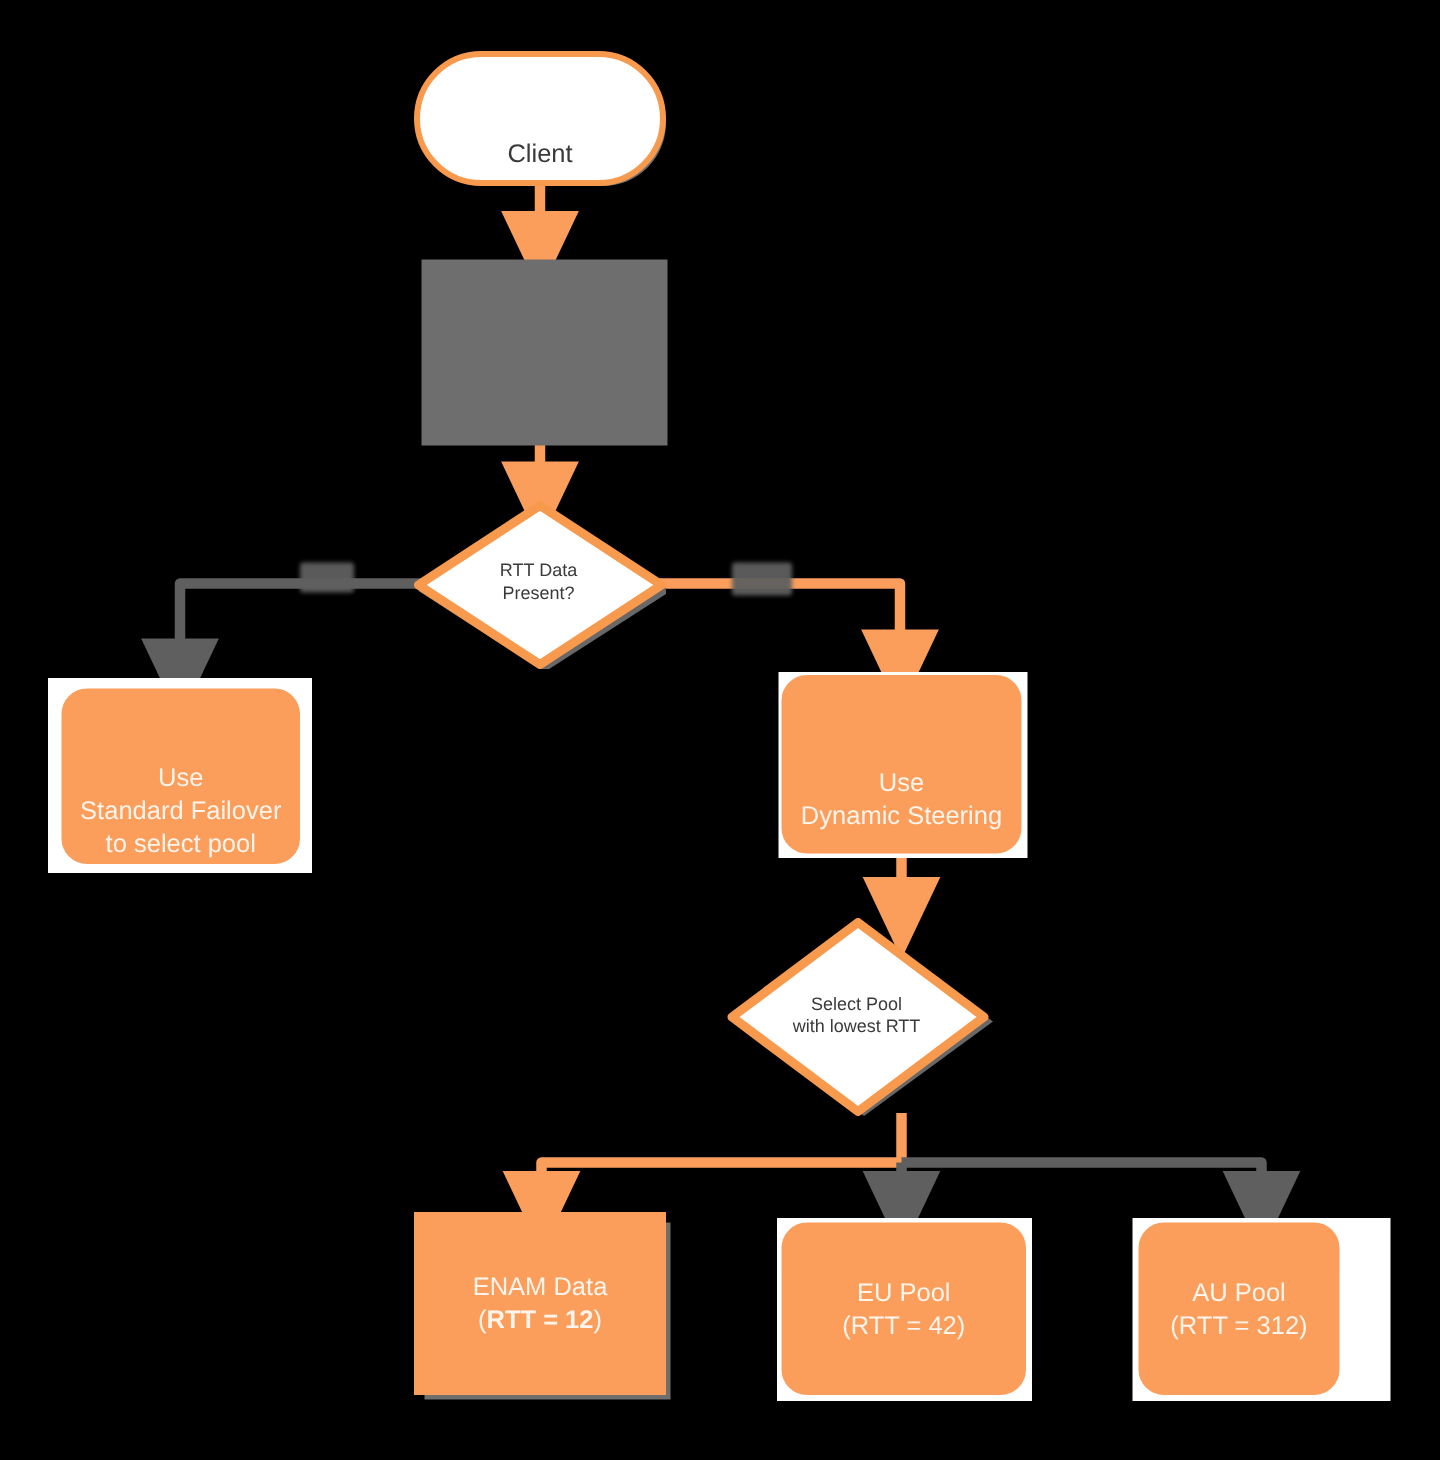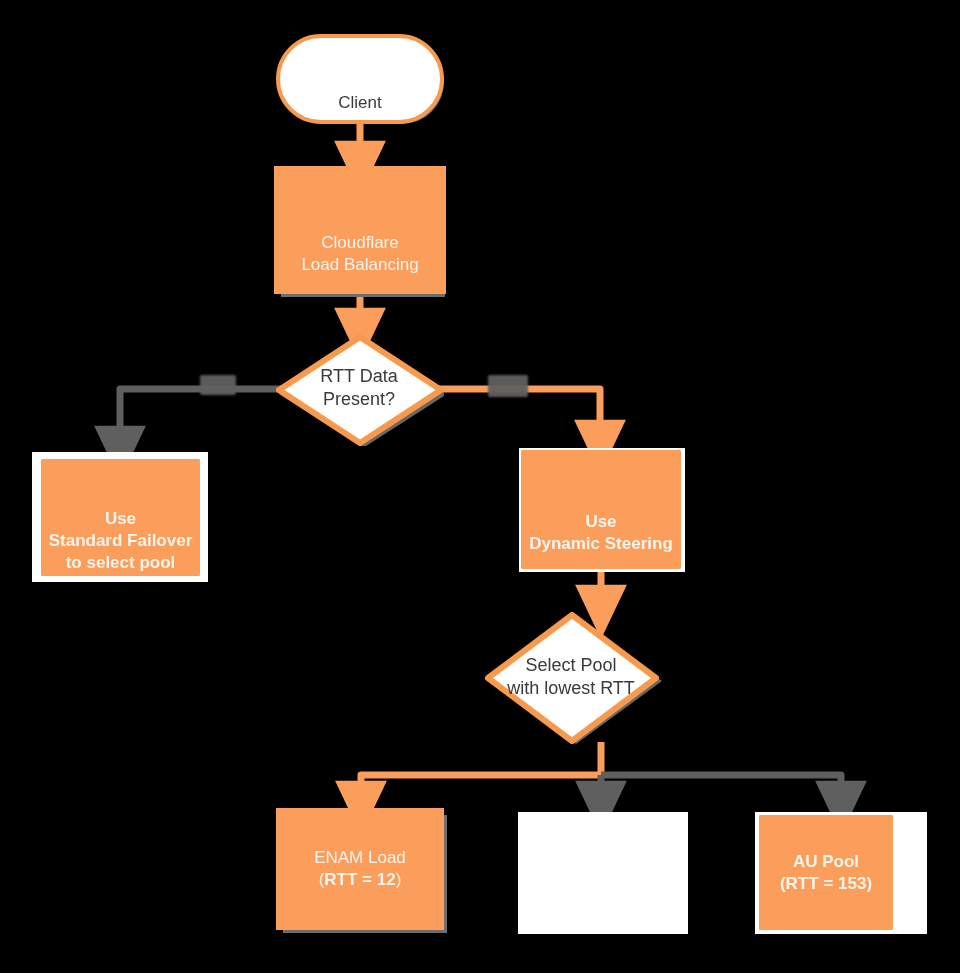--- a/index.html
+++ b/index.html
@@ -52,22 +52,21 @@
     z-index: 1;
   }
 
   
   .proc {
     background: #fb9e5c;
     color: #fdf4ec;
     border: 1px solid #fb9e5c;
   }
   .proc.r {
-    border-radius: 1px;
-    font-weight: bold;
+    border-radius: 17px;
   }
 
   
   .term {
     background: #ffffff;
     color: #3a3a3a;
     border: 4px solid #f89a4e;
     border-radius: 46px;
   }
 
@@ -83,21 +82,21 @@
   }
   .diamond .dtext {
     position: absolute;
     left: 0; top: 0;
     width: 100%; height: 100%;
     display: flex;
     align-items: center;
     justify-content: center;
     text-align: center;
     color: #3a3a3a;
-    font-size: 18px;
+    font-size: 12px;
     line-height: 1.28;
     white-space: pre-line;
   }
 
   
   .edgechip {
     position: absolute;
     background: #5f5f5f;
     border-radius: 2px;
     z-index: 6;
@@ -157,24 +156,20 @@
 
   <div class="edgechip" style="left:200px; top:375px; width:36px; height:20px;"></div>
   <div class="edgechip" style="left:488px; top:375px; width:40px; height:22px;"></div>
 
   <div class="shadowplate" style="left:284px; top:40px; width:160px; height:84px; border-radius:44px;"></div>
   <div class="node term" style="left:276px; top:34px; width:168px; height:90px;">
     <span class="lbl">Client</span>
   </div>
 
   <div class="shadowplate" style="left:281px; top:173px; width:164px; height:124px;"></div>
-  <div class="node proc" style="left:274px; top:166px; width:172px; height:128px;">
-    <span class="lbl">Cloudflare
-Load Balancing</span>
-  </div>
 
   <div class="diamond" style="left:276px; top:334px; width:168px; height:112px;">
     <svg class="dshape" viewBox="0 0 168 112" xmlns="http://www.w3.org/2000/svg">
       <polygon points="87,6 171,60 87,114 3,60" fill="#6e6e6e" opacity="0.95"></polygon>
       <polygon points="84,3 165,56 84,109 3,56" fill="#ffffff" stroke="#f89a4e" stroke-width="6" stroke-linejoin="round"></polygon>
     </svg>
     <div class="dtext" style="transform:translate(-1px,-2px);">RTT Data
 Present?</div>
   </div>
 
@@ -195,29 +190,35 @@
     <svg class="dshape" viewBox="0 0 180 132" xmlns="http://www.w3.org/2000/svg">
       <polygon points="93,6 179,69 93,132 7,69" fill="#6e6e6e" opacity="0.95"></polygon>
       <polygon points="89,3 173,66 89,129 5,66" fill="#ffffff" stroke="#f89a4e" stroke-width="6" stroke-linejoin="round"></polygon>
     </svg>
     <div class="dtext" style="transform:translate(-2px,-1px);">Select Pool
 with lowest RTT</div>
   </div>
 
   <div class="shadowplate" style="left:283px; top:815px; width:164px; height:118px;"></div>
   <div class="node proc" style="left:276px; top:808px; width:168px; height:122px; flex-direction:column;">
-    <span>ENAM Load</span>
+    <span>ENAM Data</span>
     <span>
       <span>(</span><span class="strong">RTT = 12</span><span>)</span>
     </span>
   </div>
 
   <div class="cardplate" style="left:518px; top:812px; width:170px; height:122px;"></div>
+  <div class="node proc r" style="left:521px; top:815px; width:163px; height:115px; flex-direction:column;">
+    <span>EU Pool</span>
+    <span>
+      <span>(</span><span>RTT = 42</span><span>)</span>
+    </span>
+  </div>
 
   <div class="cardplate" style="left:755px; top:812px; width:172px; height:122px;"></div>
   <div class="node proc r" style="left:759px; top:815px; width:134px; height:115px; flex-direction:column;">
     <span>AU Pool</span>
     <span>
-      <span>(</span><span>RTT = 153</span><span>)</span>
+      <span>(</span><span>RTT = 312</span><span>)</span>
     </span>
   </div>
 
 </div>
 
 </body></html>

